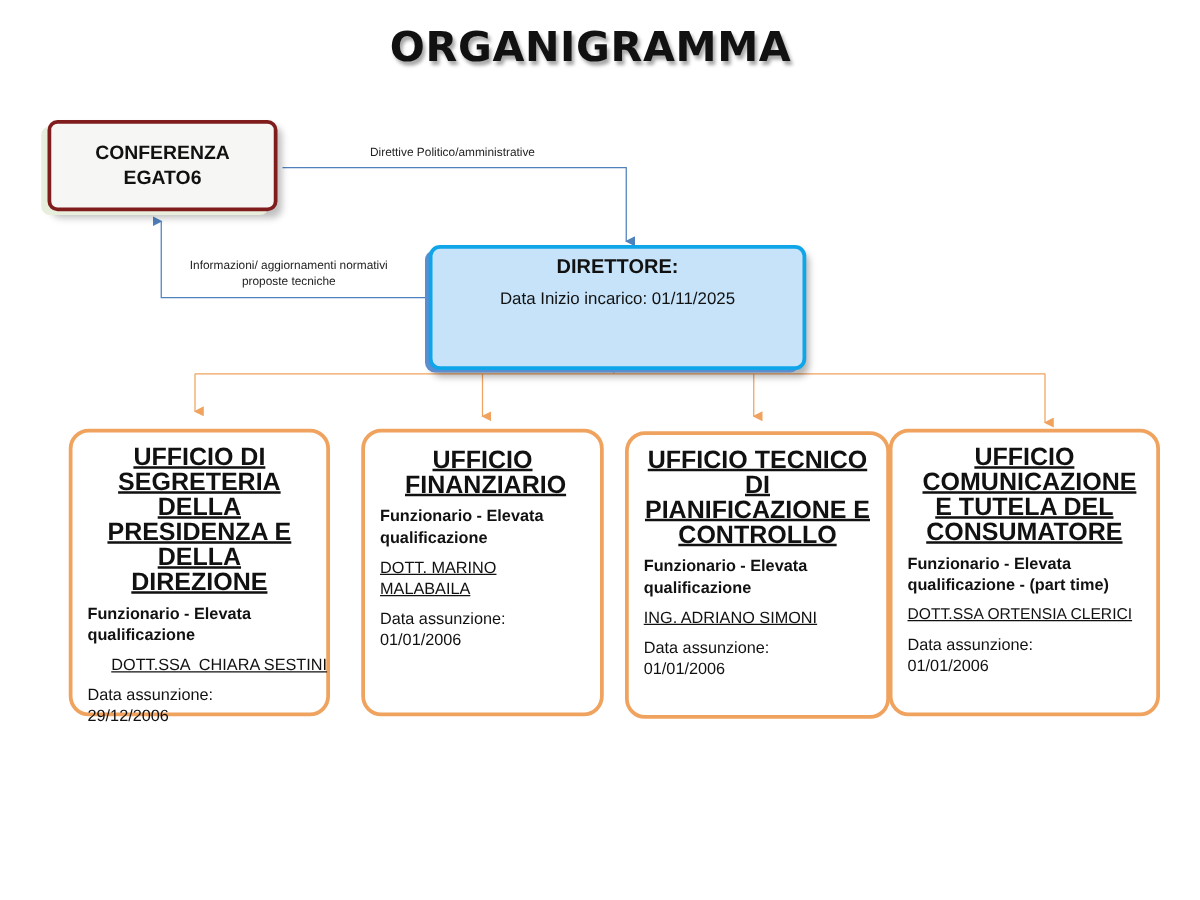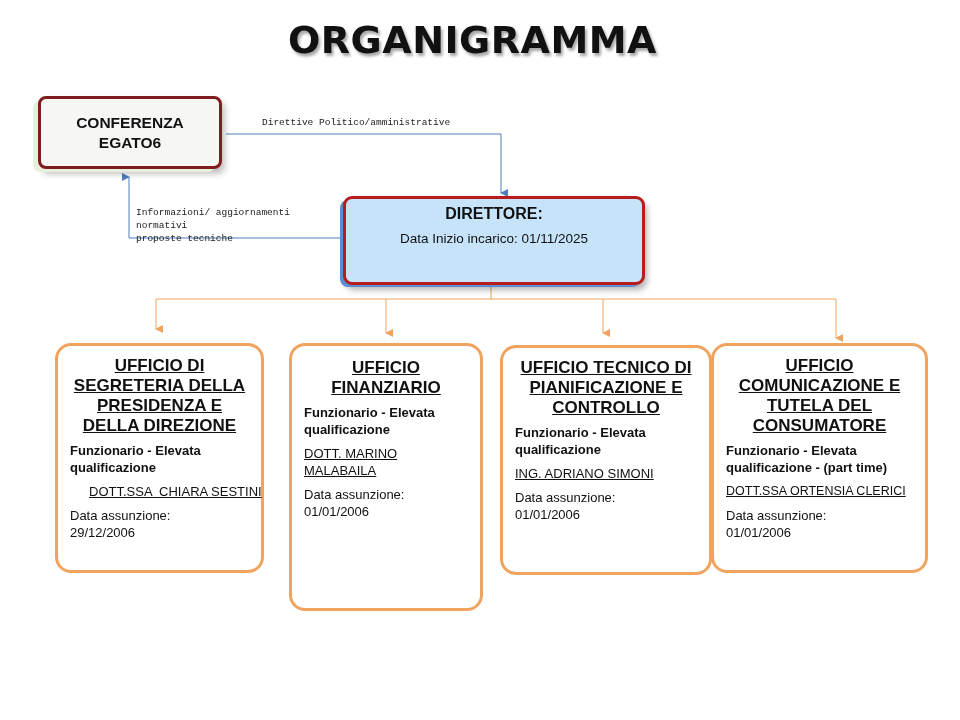--- a/index.html
+++ b/index.html
@@ -1,44 +1,44 @@
 <!DOCTYPE html>
 <html><head>
   <meta charset="utf-8">
   <style>
     html, body { margin: 0; padding: 0; background: #ffffff; }
     body { width: 960px; height: 720px; position: relative; overflow: hidden;
            font-family: "Liberation Sans", sans-serif; color: #111; }
     .title { position: absolute; left: 0; top: 18px; width: 945px; text-align: center;
-             font-family: "DejaVu Sans", sans-serif; font-weight: bold; font-size: 38px;
+             font-family: "DejaVu Sans", sans-serif; font-weight: bold; font-size: 33px;
              letter-spacing: 0.5px; text-shadow: 2px 3px 3px rgba(0,0,0,0.35); }
     svg.lines { position: absolute; left: 0; top: 0; width: 960px; height: 720px; }
     .box { position: absolute; box-sizing: border-box; }
     .conf { left: 38px; top: 96px; width: 184px; height: 73px; border: 3px solid #7f1d1d;
             border-radius: 8px; background: #f6f6f4;
             box-shadow: -6px 4px 0 -1px #e8eedc, 3px 5px 6px rgba(0,0,0,0.25);
             display: flex; align-items: center; justify-content: center; text-align: center;
             font-weight: bold; font-size: 15.5px; line-height: 20px; }
-    .dir { left: 343px; top: 196px; width: 302px; height: 89px; border: 3px solid #b91c1c;
+    .dir { left: 343px; top: 196px; width: 302px; height: 100px; border: 3px solid #0ea5e9;
            border-radius: 9px; background: #c6e3f9;
            box-shadow: -4px 3px 0 -1px #5b8ed1, 2px 5px 6px rgba(0,0,0,0.3);
            text-align: center; padding-top: 5px; }
     .dir .h { font-weight: bold; font-size: 16px; line-height: 20px; margin-bottom: 6px; }
     .dir .n { font-size: 13.5px; text-decoration: underline; line-height: 18px; margin-bottom: 6px; }
     .dir .d { font-size: 13.5px; line-height: 18px; }
-    .lbl { position: absolute; font-size: 9.5px; color: #222; text-align: left; line-height: 13px; font-family: Liberation Mono, monospace; }
+    .lbl { position: absolute; font-size: 9.5px; color: #222; text-align: center; line-height: 13px; }
     .office { position: absolute; top: 343px; box-sizing: border-box; border: 3px solid #f0a35e;
               border-radius: 16px; background: #fff; padding: 10px 12px 0 12px; }
-    .office .oh { text-align: center; font-weight: bold; font-size: 17px; line-height: 20px;
+    .office .oh { text-align: center; font-weight: bold; font-size: 20px; line-height: 20px;
                   text-decoration: underline; margin-bottom: 6px; }
     .office .role { font-weight: bold; font-size: 13px; line-height: 17px; margin-bottom: 7px; }
     .office .nm { font-size: 13px; line-height: 17px; margin-bottom: 7px; text-decoration: underline; }
     .office .dt { font-size: 13px; line-height: 17px; }
     .o1 { left: 55px; width: 209px; height: 230px; }
-    .o2 { left: 289px; width: 194px; height: 268px; padding-top: 12px; }
+    .o2 { left: 289px; width: 194px; height: 230px; padding-top: 12px; }
     .o3 { left: 500px; width: 212px; height: 230px; top: 345px; }
     .o4 { left: 711px; width: 217px; height: 230px; border-radius: 16px; }
   </style>
 </head>
 <body>
 
 <div class="title">ORGANIGRAMMA</div>
 
 <svg class="lines">
   <defs>

